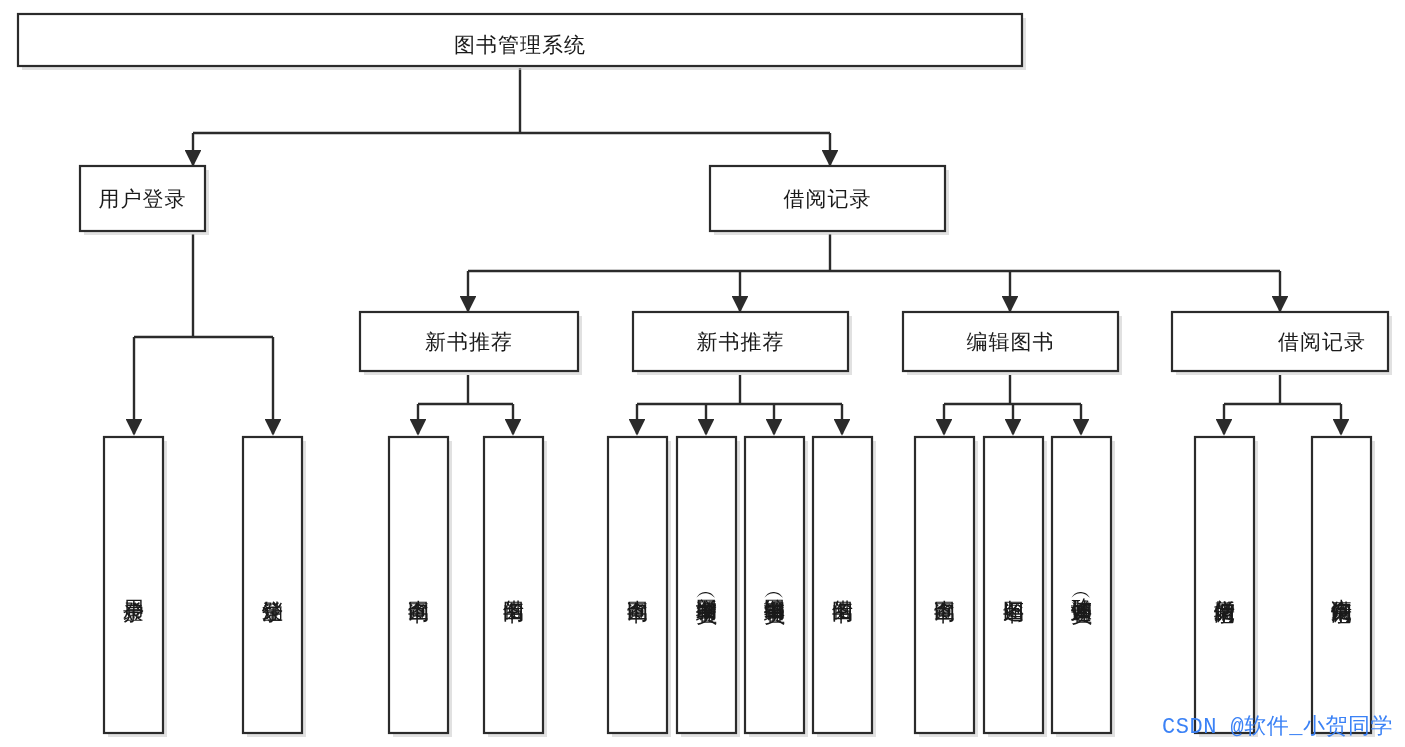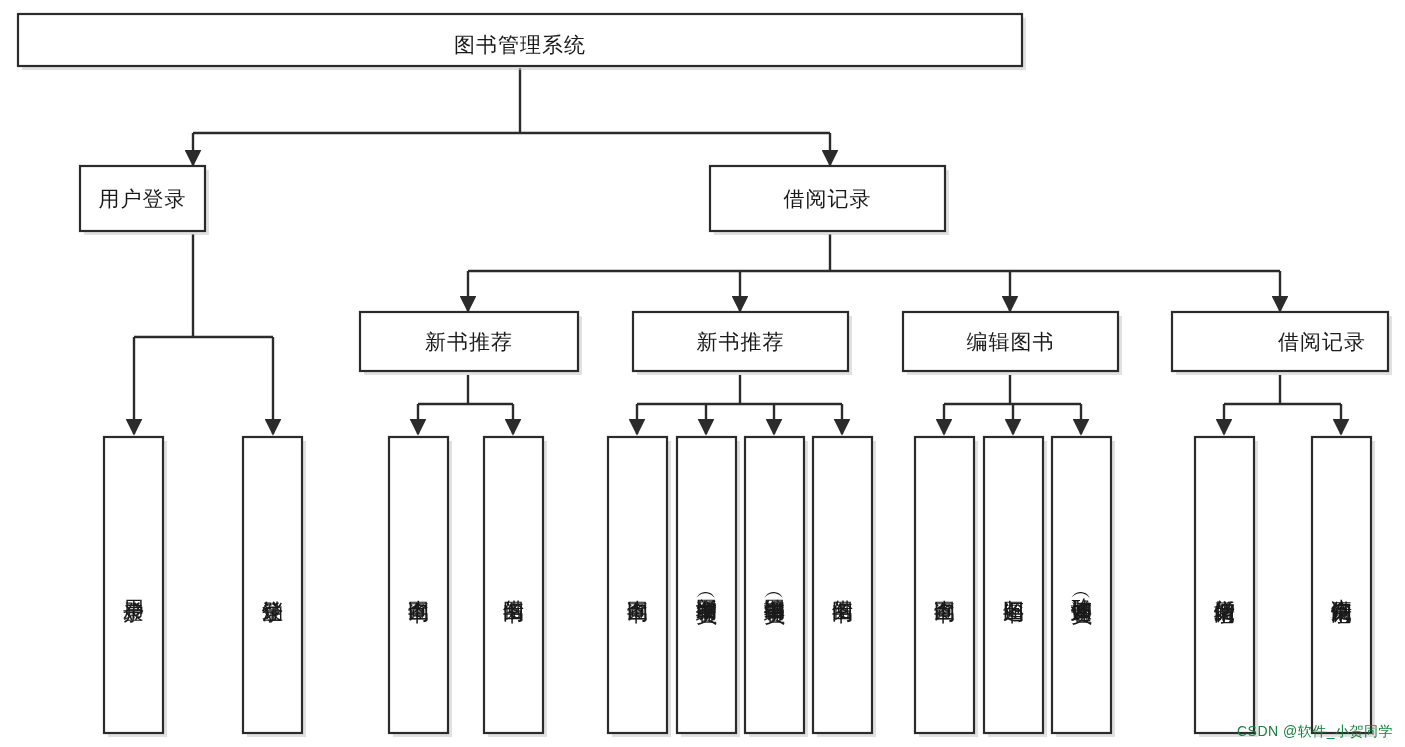--- a/index.html
+++ b/index.html
@@ -70,23 +70,23 @@
     font-size: 21px;
     letter-spacing: 1px;
     color: #1a1a1a;
     white-space: nowrap;
     pointer-events: none;
   }
   #watermark {
     position: absolute;
     right: 12px;
     bottom: 6px;
-    font-family: Liberation Sans, sans-serif;
-    font-size: 14px;
-    color: #15803d;
+    font-family: Liberation Mono, monospace;
+    font-size: 22px;
+    color: #3b82f6;
     letter-spacing: 0.5px;
     user-select: none;
     pointer-events: none;
   }
 </style>
 </head>
 <body>
 
 <div id="diagram-root">
 

